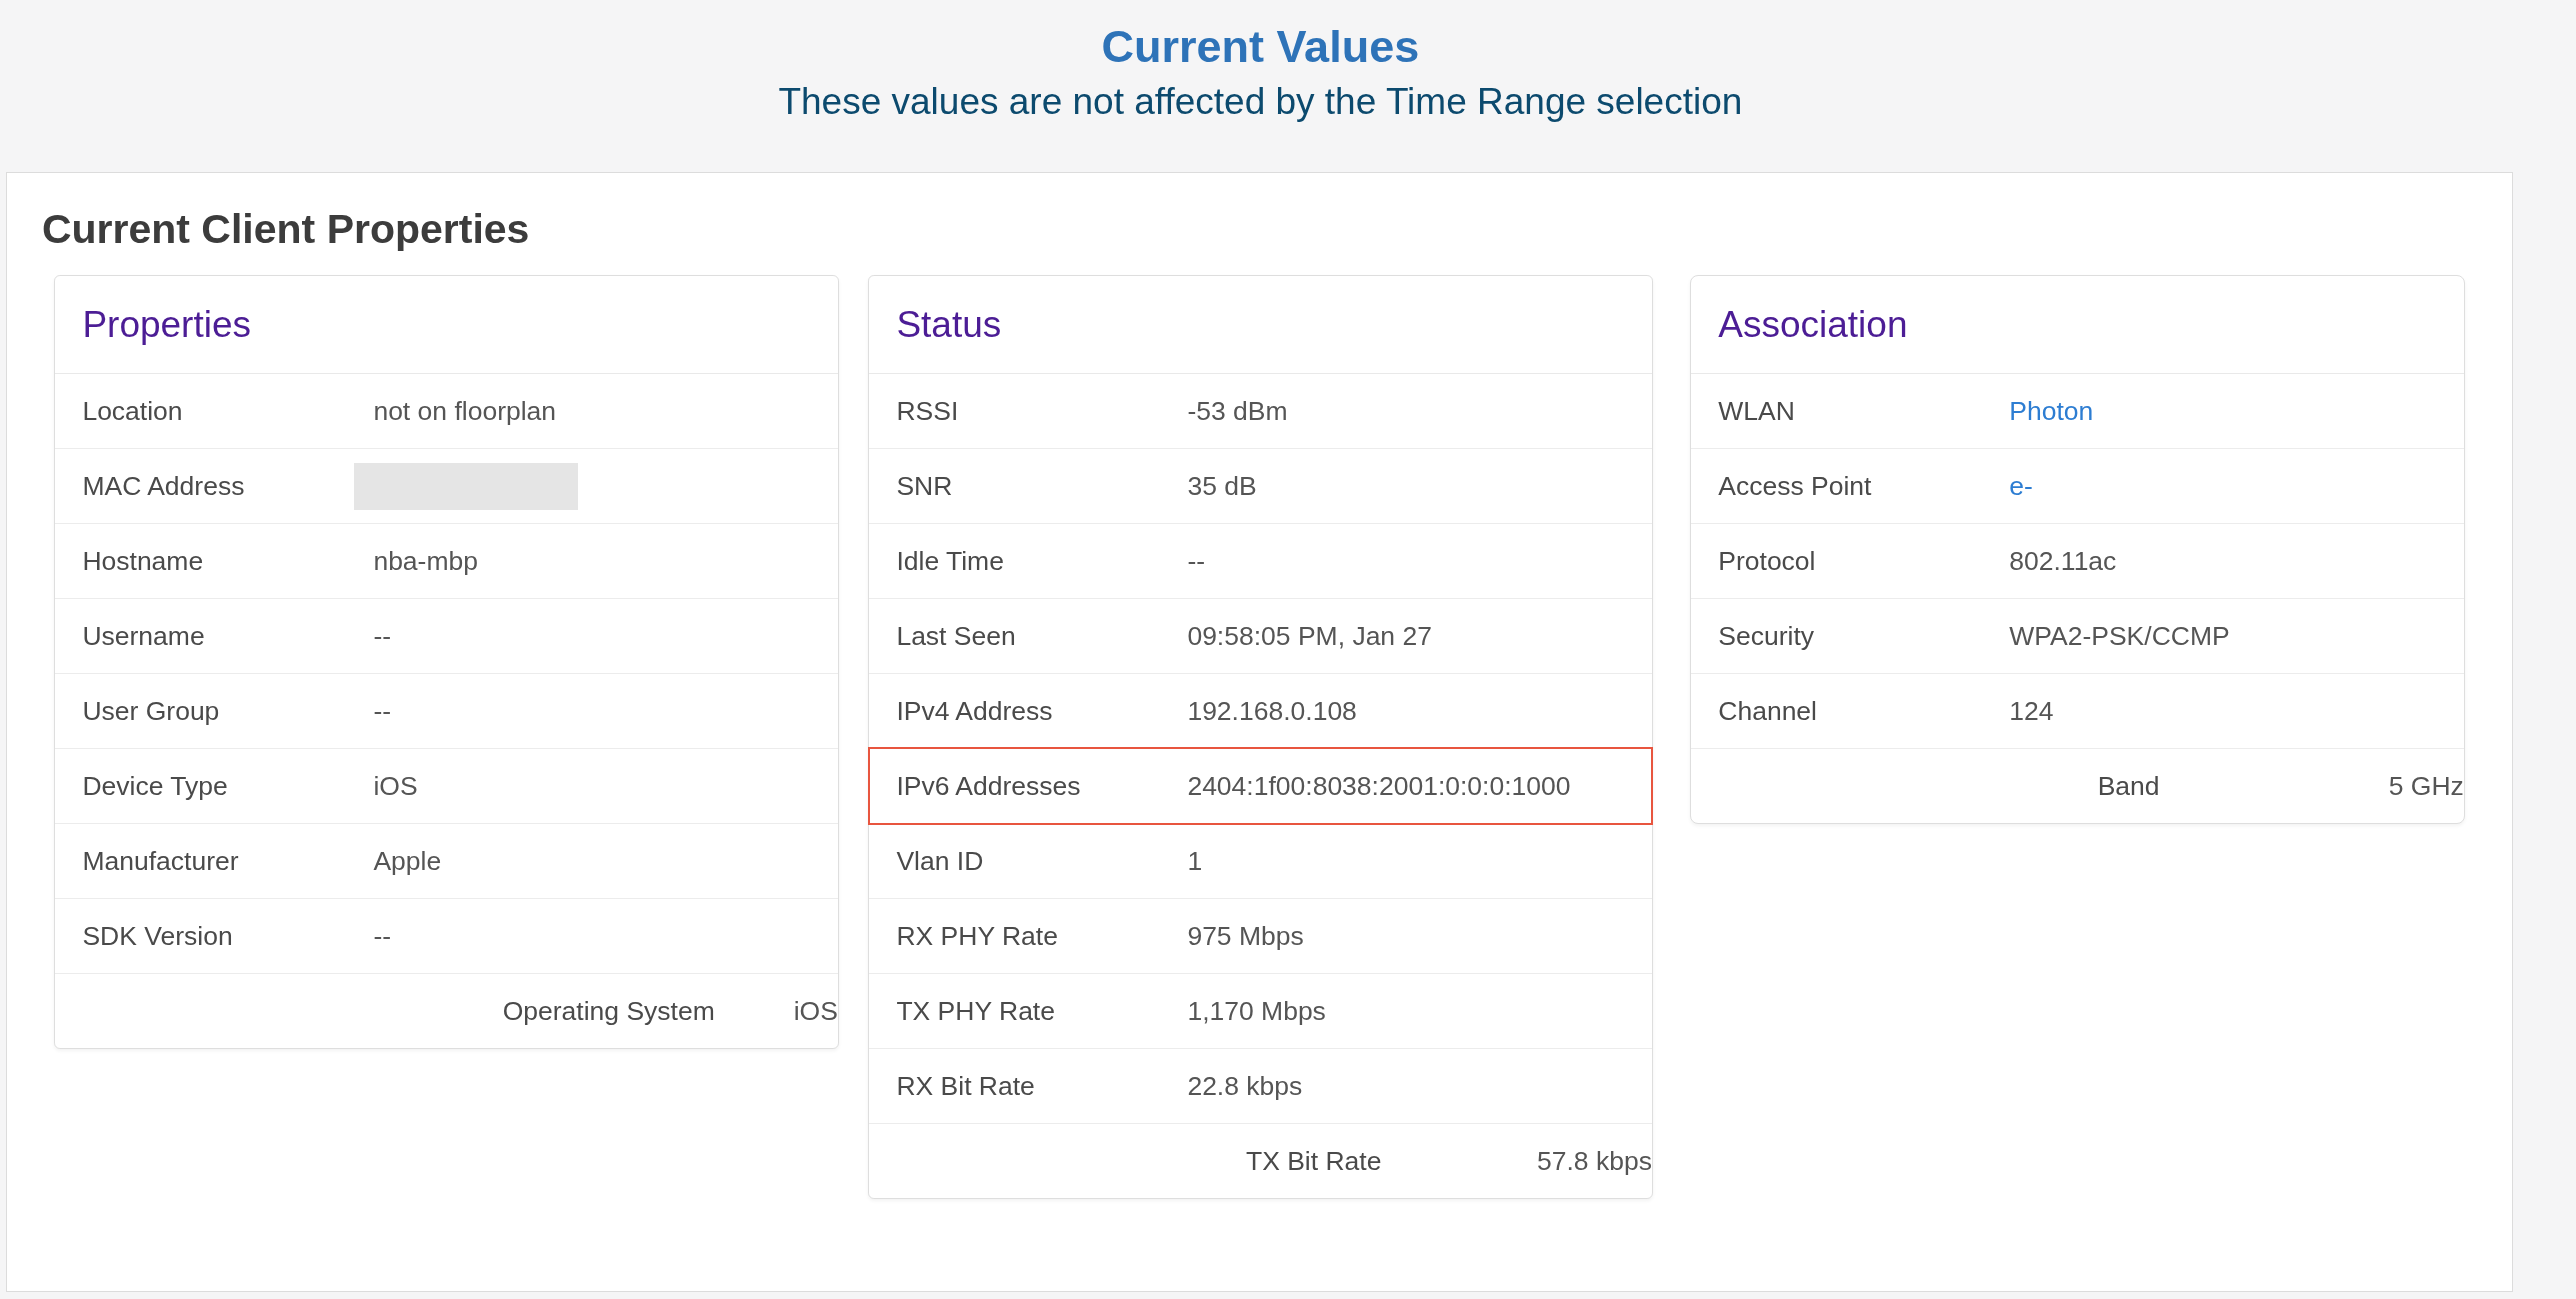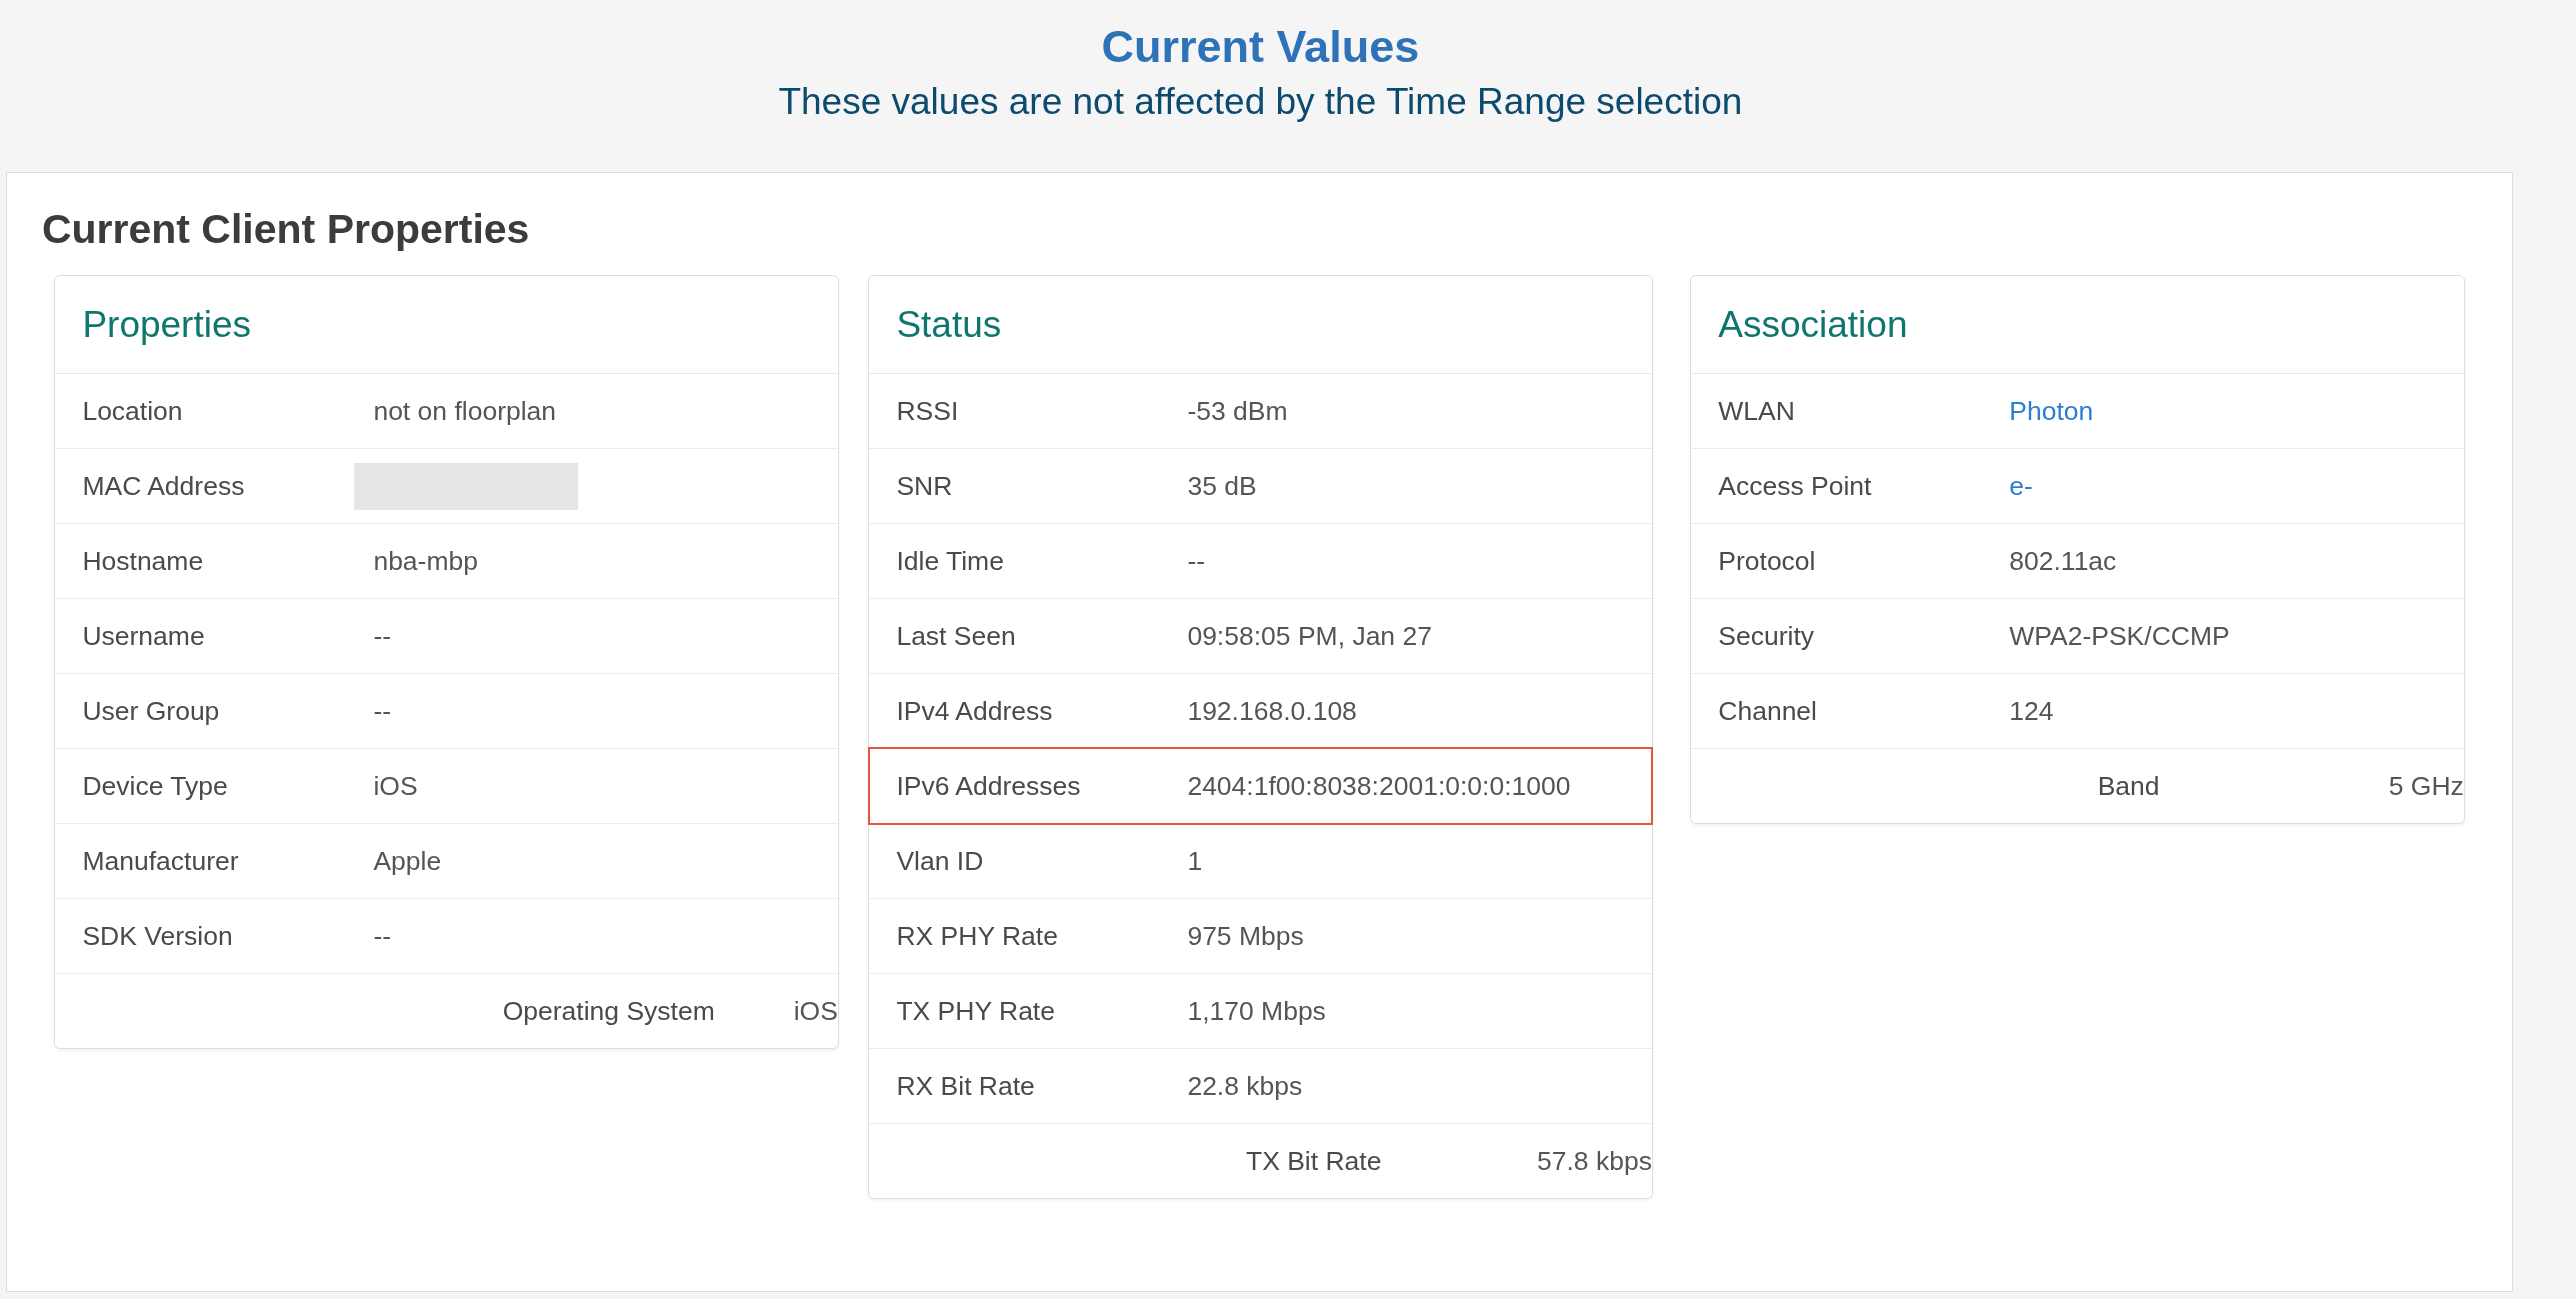--- a/index.html
+++ b/index.html
@@ -65,28 +65,29 @@
     width: 785px;
     background: #fff;
     border: 1px solid #dedede;
     border-radius: 5.9px;
     box-shadow: 0 2px 3.9px rgba(0,0,0,0.05);
     box-sizing: border-box;
   }
   .panel.assoc {
     width: 775px;
     margin-left: 7.9px;
+    border-radius: 8px;
   }
   .panel-header {
     height: 97px;
     display: flex;
     align-items: center;
     padding-left: 27.5px;
     font-size: 37px;
-    color: #0f766e;
+    color: #4c1d95;
     border-bottom: 1px solid #e9e9e9;
   }
   .prop-row {
     height: 74px;
     display: flex;
     align-items: center;
     padding-left: 27.5px;
     border-bottom: 1px solid #ececec;
     position: relative;
     box-sizing: content-box;

